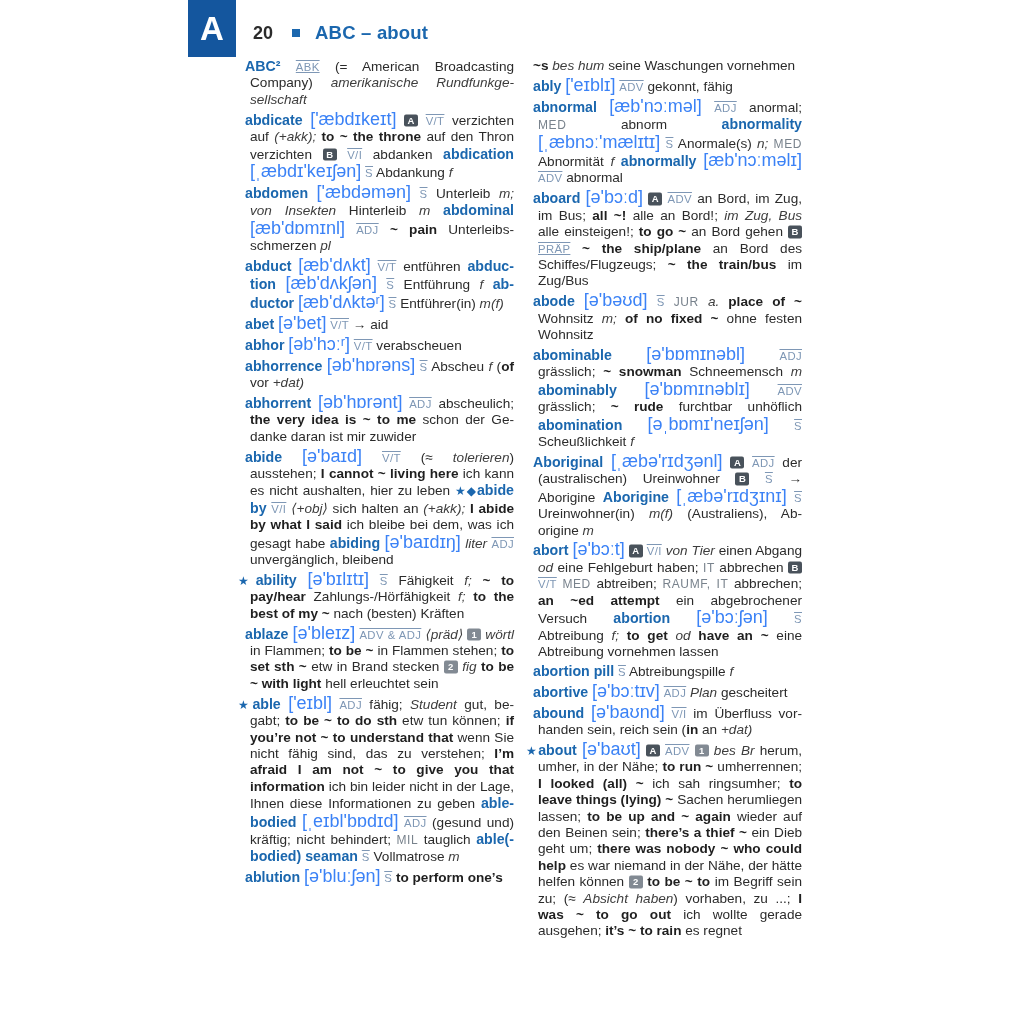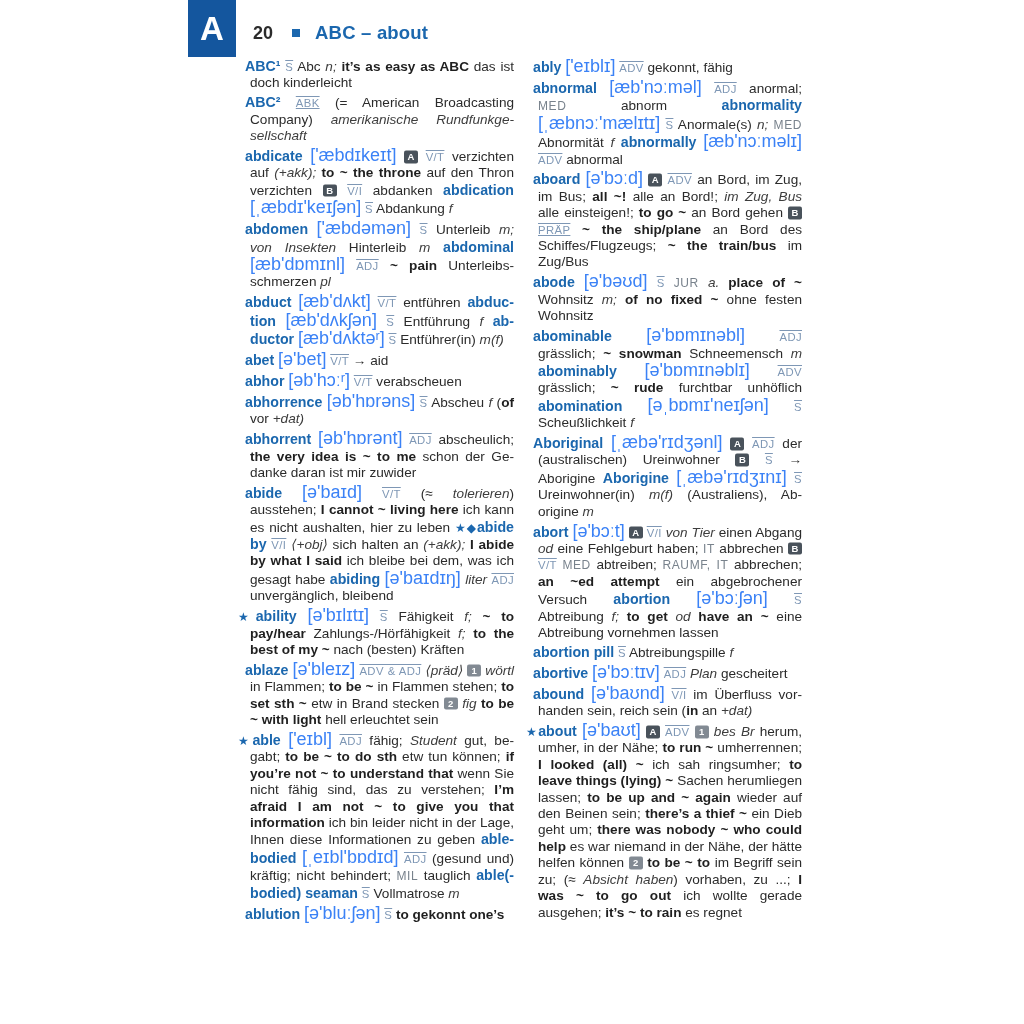--- a/index.html
+++ b/index.html
@@ -50,36 +50,36 @@
 <div class="a-tab">A</div>
 
 <div class="header">
   <span class="page-num">20</span>
   <span class="bullet"></span>
   <span class="header-title">ABC – about</span>
 </div>
 
 <div class="columns">
   <div class="col">
-      <p class="entry"><span class="tk-hw">ABC¹</span> <span class="tk-lbl">S</span> <span class="tk-t">Abc</span> <span class="tk-i">n;</span> <span class="tk-b">it’s as easy as ABC</span> <span class="tk-t">das ist doch kinderleicht</span></p>
       <p class="entry"><span class="tk-hw">ABC²</span> <span class="tk-lbl2">ABK</span> <span class="tk-t">(= American Broadcasting Company)</span> <span class="tk-i">amerikanische Rundfunkge­sellschaft</span></p>
       <p class="entry"><span class="tk-hw">abdicate</span> <span class="tk-ph">['æbdɪkeɪt]</span> <span class="tk-box">A</span> <span class="tk-lbl">V/T</span> <span class="tk-t">verzichten auf</span> <span class="tk-i">(+akk);</span> <span class="tk-b">to ~ the throne</span> <span class="tk-t">auf den Thron verzichten</span> <span class="tk-box">B</span> <span class="tk-lbl">V/I</span> <span class="tk-t">abdanken</span> <span class="tk-hw">abdi­cation</span> <span class="tk-ph">[ˌæbdɪ'keɪʃən]</span> <span class="tk-lbl">S</span> <span class="tk-t">Abdankung</span> <span class="tk-i">f</span></p>
       <p class="entry"><span class="tk-hw">abdomen</span> <span class="tk-ph">['æbdəmən]</span> <span class="tk-lbl">S</span> <span class="tk-t">Unterleib</span> <span class="tk-i">m; von Insekten</span> <span class="tk-t">Hinterleib</span> <span class="tk-i">m</span> <span class="tk-hw">abdominal</span> <span class="tk-ph">[æb'dɒmɪnl]</span> <span class="tk-lbl">ADJ</span> <span class="tk-b">~ pain</span> <span class="tk-t">Unterleibs­schmerzen</span> <span class="tk-i">pl</span></p>
       <p class="entry"><span class="tk-hw">abduct</span> <span class="tk-ph">[æb'dʌkt]</span> <span class="tk-lbl">V/T</span> <span class="tk-t">entführen</span> <span class="tk-hw">abduc­tion</span> <span class="tk-ph">[æb'dʌkʃən]</span> <span class="tk-lbl">S</span> <span class="tk-t">Entführung</span> <span class="tk-i">f</span> <span class="tk-hw">ab­ductor</span> <span class="tk-ph">[æb'dʌktəʳ]</span> <span class="tk-lbl">S</span> <span class="tk-t">Entführer(in)</span> <span class="tk-i">m(f)</span></p>
       <p class="entry"><span class="tk-hw">abet</span> <span class="tk-ph">[ə'bet]</span> <span class="tk-lbl">V/T</span> <span class="tk-t">→ aid</span></p>
       <p class="entry"><span class="tk-hw">abhor</span> <span class="tk-ph">[əb'hɔːʳ]</span> <span class="tk-lbl">V/T</span> <span class="tk-t">verabscheuen</span></p>
       <p class="entry"><span class="tk-hw">abhorrence</span> <span class="tk-ph">[əb'hɒrəns]</span> <span class="tk-lbl">S</span> <span class="tk-t">Abscheu</span> <span class="tk-i">f</span> <span class="tk-t">(</span><span class="tk-b">of</span> <span class="tk-t">vor</span> <span class="tk-i">+dat)</span></p>
       <p class="entry"><span class="tk-hw">abhorrent</span> <span class="tk-ph">[əb'hɒrənt]</span> <span class="tk-lbl">ADJ</span> <span class="tk-t">abscheulich;</span> <span class="tk-b">the very idea is ~ to me</span> <span class="tk-t">schon der Ge­danke daran ist mir zuwider</span></p>
       <p class="entry"><span class="tk-hw">abide</span> <span class="tk-ph">[ə'baɪd]</span> <span class="tk-lbl">V/T</span> <span class="tk-t">(≈</span> <span class="tk-i">tolerieren</span><span class="tk-t">) ausstehen;</span> <span class="tk-b">I cannot ~ living here</span> <span class="tk-t">ich kann es nicht aushalten, hier zu leben</span> <span class="tk-dia">★◆</span><span class="tk-hw">abide by</span> <span class="tk-lbl">V/I</span> <span class="tk-i">⟨+obj⟩</span> <span class="tk-t">sich halten an</span> <span class="tk-i">(+akk);</span> <span class="tk-b">I abide by what I said</span> <span class="tk-t">ich bleibe bei dem, was ich gesagt habe</span> <span class="tk-hw">abiding</span> <span class="tk-ph">[ə'baɪdɪŋ]</span> <span class="tk-i">liter</span> <span class="tk-lbl">ADJ</span> <span class="tk-t">unvergänglich, bleibend</span></p>
       <p class="entry"><span class="tk-star">★</span><span class="tk-hw">ability</span> <span class="tk-ph">[ə'bɪlɪtɪ]</span> <span class="tk-lbl">S</span> <span class="tk-t">Fähigkeit</span> <span class="tk-i">f;</span> <span class="tk-b">~ to pay/hear</span> <span class="tk-t">Zahlungs-/Hörfähigkeit</span> <span class="tk-i">f;</span> <span class="tk-b">to the best of my ~</span> <span class="tk-t">nach (besten) Kräften</span></p>
       <p class="entry"><span class="tk-hw">ablaze</span> <span class="tk-ph">[ə'bleɪz]</span> <span class="tk-lbl">ADV &amp; ADJ</span> <span class="tk-i">⟨präd⟩</span> <span class="tk-nbox">1</span> <span class="tk-i">wörtl</span> <span class="tk-t">in Flammen;</span> <span class="tk-b">to be ~</span> <span class="tk-t">in Flammen ste­hen;</span> <span class="tk-b">to set sth ~</span> <span class="tk-t">etw in Brand stecken</span> <span class="tk-nbox">2</span> <span class="tk-i">fig</span> <span class="tk-b">to be ~ with light</span> <span class="tk-t">hell erleuchtet sein</span></p>
       <p class="entry"><span class="tk-star">★</span><span class="tk-hw">able</span> <span class="tk-ph">['eɪbl]</span> <span class="tk-lbl">ADJ</span> <span class="tk-t">fähig;</span> <span class="tk-i">Student</span> <span class="tk-t">gut, be­gabt;</span> <span class="tk-b">to be ~ to do sth</span> <span class="tk-t">etw tun können;</span> <span class="tk-b">if you’re not ~ to understand that</span> <span class="tk-t">wenn Sie nicht fähig sind, das zu verste­hen;</span> <span class="tk-b">I’m afraid I am not ~ to give you that information</span> <span class="tk-t">ich bin leider nicht in der Lage, Ihnen diese Informationen zu geben</span> <span class="tk-hw">able-bodied</span> <span class="tk-ph">[ˌeɪbl'bɒdɪd]</span> <span class="tk-lbl">ADJ</span> <span class="tk-t">(gesund und) kräftig; nicht behindert;</span> <span class="tk-sc">MIL</span> <span class="tk-t">tauglich</span> <span class="tk-hw">able(-bodied) seaman</span> <span class="tk-lbl">S</span> <span class="tk-t">Vollmatrose</span> <span class="tk-i">m</span></p>
-      <p class="entry"><span class="tk-hw">ablution</span> <span class="tk-ph">[ə'bluːʃən]</span> <span class="tk-lbl">S</span> <span class="tk-b">to gekonnt one’s</span></p>
+      <p class="entry"><span class="tk-hw">ablution</span> <span class="tk-ph">[ə'bluːʃən]</span> <span class="tk-lbl">S</span> <span class="tk-b">to perform one’s</span></p>
     </div>
   <div class="col">
+      <p class="entry"><span class="tk-b">~s</span> <span class="tk-i">bes hum</span> <span class="tk-t">seine Waschungen vorneh­men</span></p>
       <p class="entry"><span class="tk-hw">ably</span> <span class="tk-ph">['eɪblɪ]</span> <span class="tk-lbl">ADV</span> <span class="tk-t">gekonnt, fähig</span></p>
       <p class="entry"><span class="tk-hw">abnormal</span> <span class="tk-ph">[æb'nɔːməl]</span> <span class="tk-lbl">ADJ</span> <span class="tk-t">anormal;</span> <span class="tk-sc">MED</span> <span class="tk-t">abnorm</span> <span class="tk-hw">abnormality</span> <span class="tk-ph">[ˌæbnɔː'mælɪtɪ]</span> <span class="tk-lbl">S</span> <span class="tk-t">Anormale(s)</span> <span class="tk-i">n;</span> <span class="tk-sc">MED</span> <span class="tk-t">Abnormi­tät</span> <span class="tk-i">f</span> <span class="tk-hw">abnormally</span> <span class="tk-ph">[æb'nɔːməlɪ]</span> <span class="tk-lbl">ADV</span> <span class="tk-t">ab­normal</span></p>
       <p class="entry"><span class="tk-hw">aboard</span> <span class="tk-ph">[ə'bɔːd]</span> <span class="tk-box">A</span> <span class="tk-lbl">ADV</span> <span class="tk-t">an Bord, im Zug, im Bus;</span> <span class="tk-b">all ~!</span> <span class="tk-t">alle an Bord!;</span> <span class="tk-i">im Zug, Bus</span> <span class="tk-t">alle einsteigen!;</span> <span class="tk-b">to go ~</span> <span class="tk-t">an Bord gehen</span> <span class="tk-box">B</span> <span class="tk-lbl2">PRÄP</span> <span class="tk-b">~ the ship/plane</span> <span class="tk-t">an Bord des Schiffes/Flugzeugs;</span> <span class="tk-b">~ the train/bus</span> <span class="tk-t">im Zug/Bus</span></p>
       <p class="entry"><span class="tk-hw">abode</span> <span class="tk-ph">[ə'bəʊd]</span> <span class="tk-lbl">S</span> <span class="tk-sc">JUR</span> <span class="tk-i">a.</span> <span class="tk-b">place of ~</span> <span class="tk-t">Wohnsitz</span> <span class="tk-i">m;</span> <span class="tk-b">of no fixed ~</span> <span class="tk-t">ohne festen Wohnsitz</span></p>
       <p class="entry"><span class="tk-hw">abominable</span> <span class="tk-ph">[ə'bɒmɪnəbl]</span> <span class="tk-lbl">ADJ</span> <span class="tk-t">grässlich;</span> <span class="tk-b">~ snowman</span> <span class="tk-t">Schneemensch</span> <span class="tk-i">m</span> <span class="tk-hw">abomi­nably</span> <span class="tk-ph">[ə'bɒmɪnəblɪ]</span> <span class="tk-lbl">ADV</span> <span class="tk-t">grässlich;</span> <span class="tk-b">~ rude</span> <span class="tk-t">furchtbar unhöflich</span> <span class="tk-hw">abomi­nation</span> <span class="tk-ph">[əˌbɒmɪ'neɪʃən]</span> <span class="tk-lbl">S</span> <span class="tk-t">Scheußlichkeit</span> <span class="tk-i">f</span></p>
       <p class="entry"><span class="tk-hw">Aboriginal</span> <span class="tk-ph">[ˌæbə'rɪdʒənl]</span> <span class="tk-box">A</span> <span class="tk-lbl">ADJ</span> <span class="tk-t">der (australischen) Ureinwohner</span> <span class="tk-box">B</span> <span class="tk-lbl">S</span> <span class="tk-t">→ Aborigine</span> <span class="tk-hw">Aborigine</span> <span class="tk-ph">[ˌæbə'rɪdʒɪnɪ]</span> <span class="tk-lbl">S</span> <span class="tk-t">Ureinwohner(in)</span> <span class="tk-i">m(f)</span> <span class="tk-t">(Australiens), Ab­origine</span> <span class="tk-i">m</span></p>
       <p class="entry"><span class="tk-hw">abort</span> <span class="tk-ph">[ə'bɔːt]</span> <span class="tk-box">A</span> <span class="tk-lbl">V/I</span> <span class="tk-i">von Tier</span> <span class="tk-t">einen Ab­gang</span> <span class="tk-i">od</span> <span class="tk-t">eine Fehlgeburt haben;</span> <span class="tk-sc">IT</span> <span class="tk-t">ab­brechen</span> <span class="tk-box">B</span> <span class="tk-lbl">V/T</span> <span class="tk-sc">MED</span> <span class="tk-t">abtreiben;</span> <span class="tk-sc">RAUMF, IT</span> <span class="tk-t">abbrechen;</span> <span class="tk-b">an ~ed attempt</span> <span class="tk-t">ein ab­gebrochener Versuch</span> <span class="tk-hw">abortion</span> <span class="tk-ph">[ə'bɔːʃən]</span> <span class="tk-lbl">S</span> <span class="tk-t">Abtreibung</span> <span class="tk-i">f;</span> <span class="tk-b">to get</span> <span class="tk-i">od</span> <span class="tk-b">have an ~</span> <span class="tk-t">eine Abtreibung vornehmen lassen</span></p>
       <p class="entry"><span class="tk-hw">abortion pill</span> <span class="tk-lbl">S</span> <span class="tk-t">Abtreibungspille</span> <span class="tk-i">f</span></p>
       <p class="entry"><span class="tk-hw">abortive</span> <span class="tk-ph">[ə'bɔːtɪv]</span> <span class="tk-lbl">ADJ</span> <span class="tk-i">Plan</span> <span class="tk-t">gescheitert</span></p>
       <p class="entry"><span class="tk-hw">abound</span> <span class="tk-ph">[ə'baʊnd]</span> <span class="tk-lbl">V/I</span> <span class="tk-t">im Überfluss vor­handen sein, reich sein (</span><span class="tk-b">in</span> <span class="tk-t">an</span> <span class="tk-i">+dat)</span></p>

